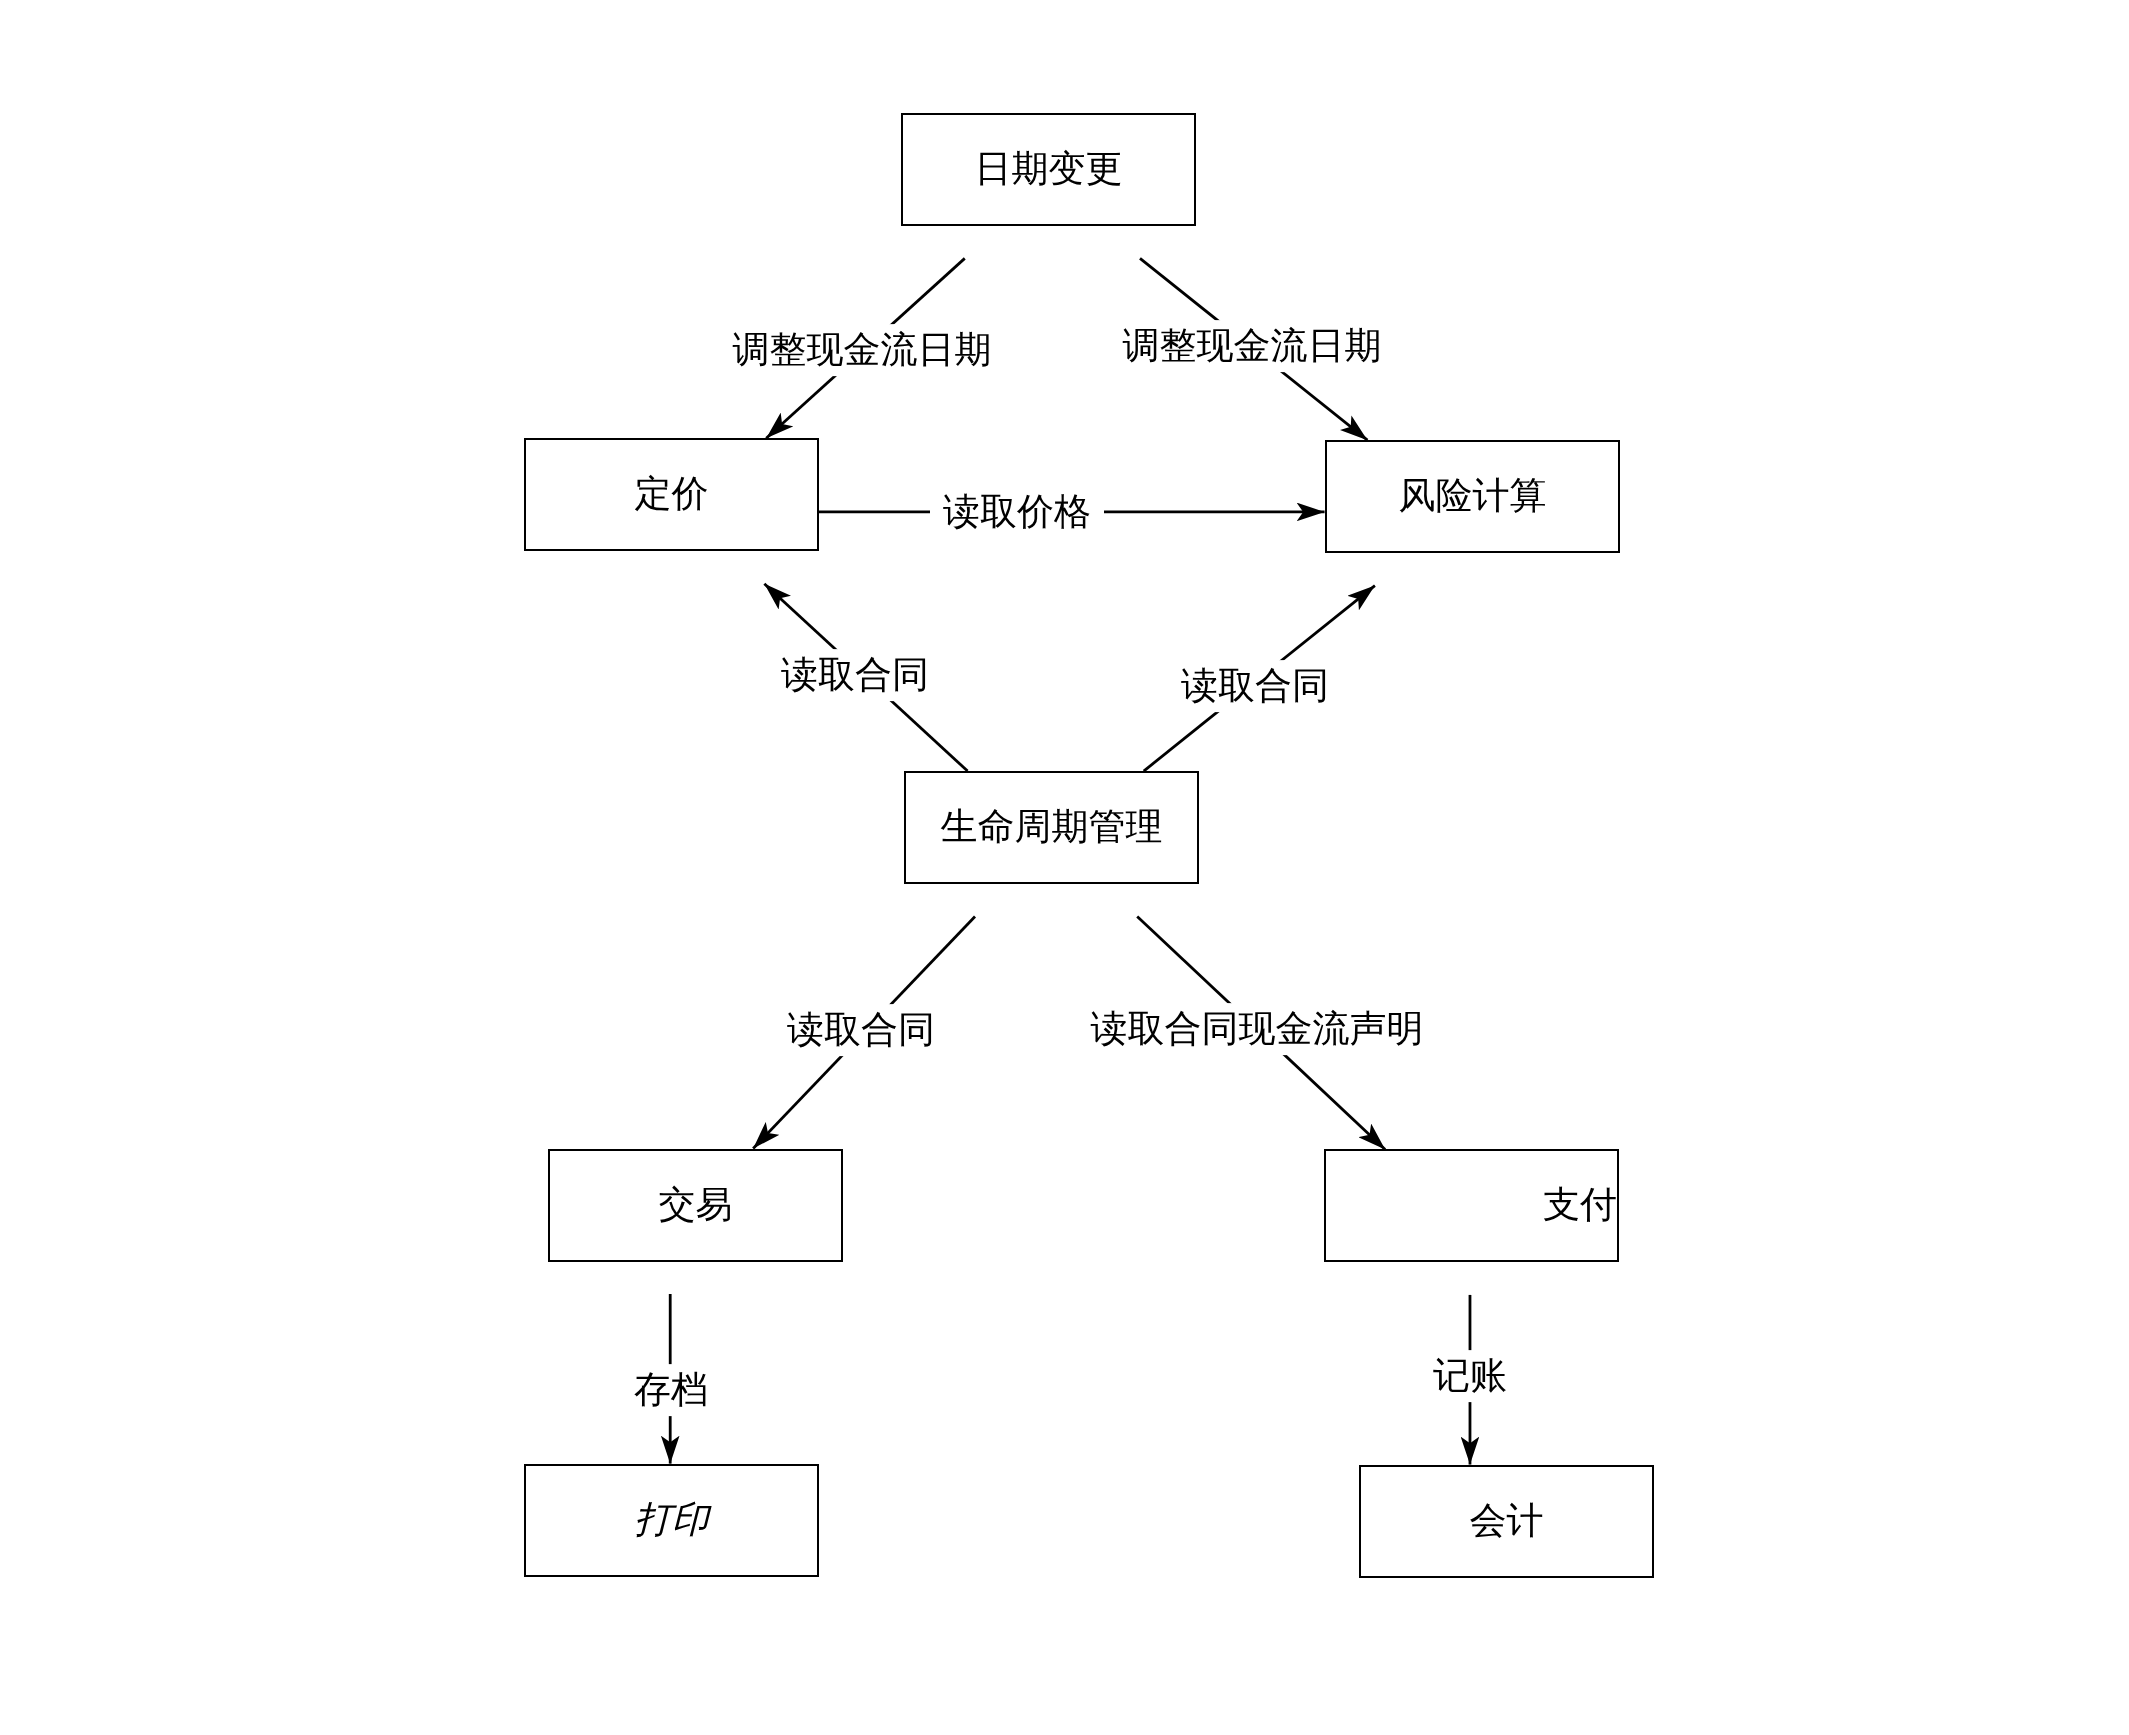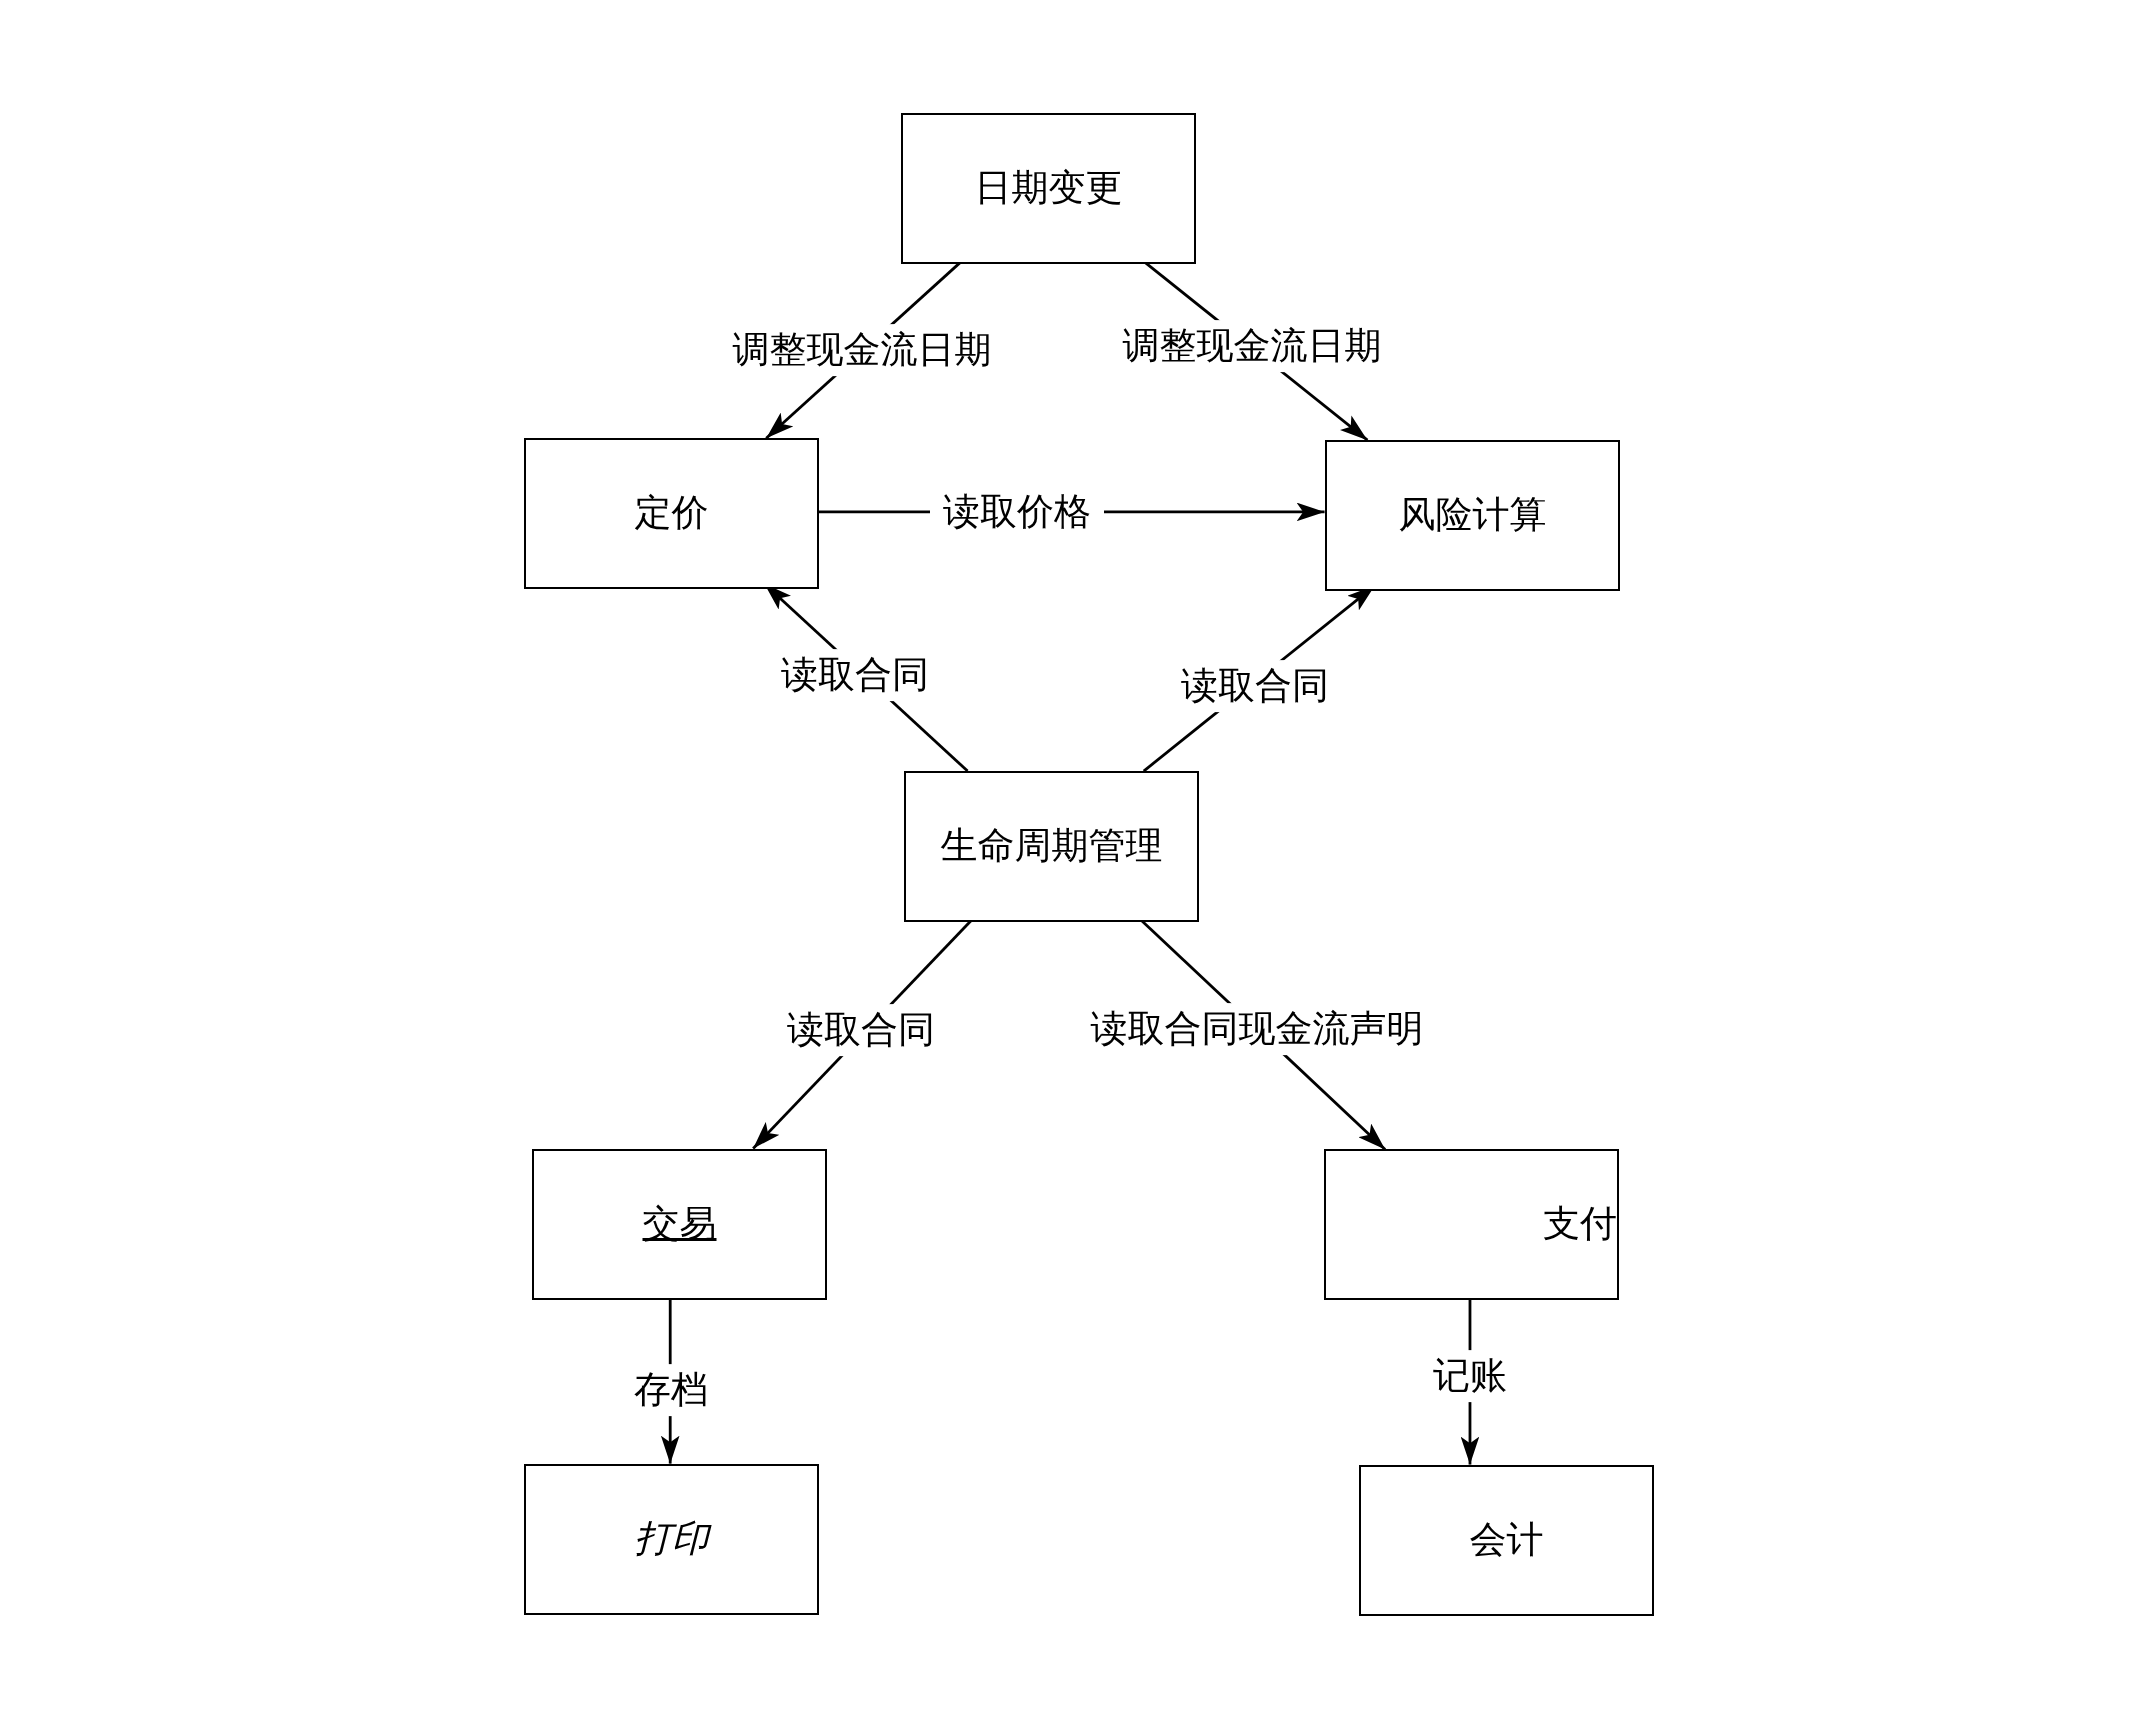--- a/index.html
+++ b/index.html
@@ -16,21 +16,21 @@
     font-family:"Liberation Sans","DejaVu Sans",sans-serif;
     color:var(--text);
     overflow:hidden;
   }
   .edges{position:absolute;left:0;top:0;width:2129px;height:1736px;}
   .edge{stroke:var(--stroke);stroke-width:3;fill:none;}
   .arrowhead-path{fill:var(--stroke);stroke:none;}
   .node{
     position:absolute;
     width:295px;
-    height:151px;
+    height:113px;
     box-sizing:border-box;
     border:2.8px solid var(--stroke);
     background:var(--bg);
     display:flex;
     align-items:center;
     justify-content:center;
   }
   .node-label{
     font-size:37px;
     line-height:1.2;
@@ -76,21 +76,21 @@
   </div>
   <div class="node" style="left:524px;top:438px;">
     <span class="node-label">定价</span>
   </div>
   <div class="node" style="left:1325px;top:440px;">
     <span class="node-label">风险计算</span>
   </div>
   <div class="node" style="left:904px;top:771px;">
     <span class="node-label">生命周期管理</span>
   </div>
-  <div class="node" style="left:532px;top:1149px;text-decoration:underline;">
+  <div class="node" style="left:548px;top:1149px;">
     <span class="node-label">交易</span>
   </div>
   <div class="node" style="left:1324px;top:1149px;justify-content:flex-end;">
     <span class="node-label">支付</span>
   </div>
   <div class="node" style="left:524px;top:1464px;font-style:italic;">
     <span class="node-label">打印</span>
   </div>
   <div class="node" style="left:1324px;top:1465px;margin-left:35px;">
     <span class="node-label">会计</span>

